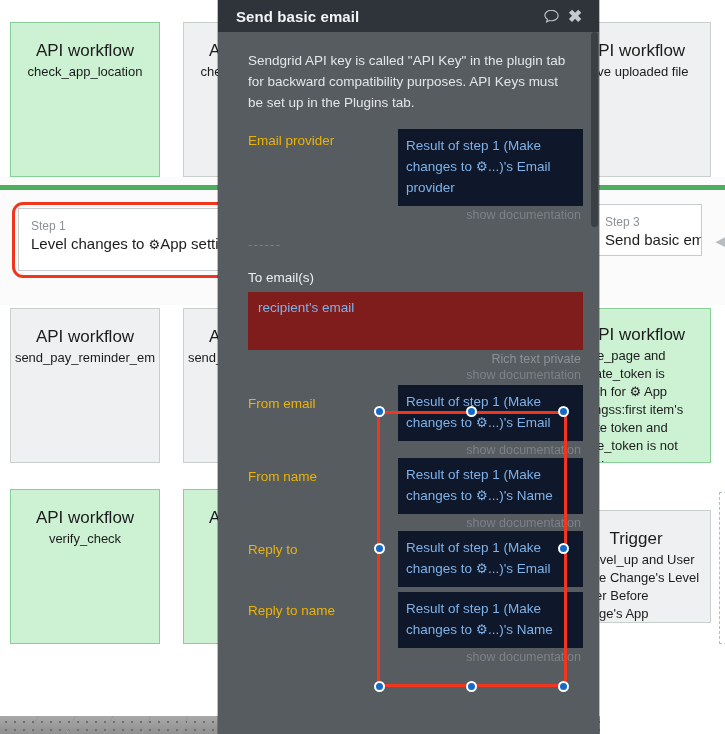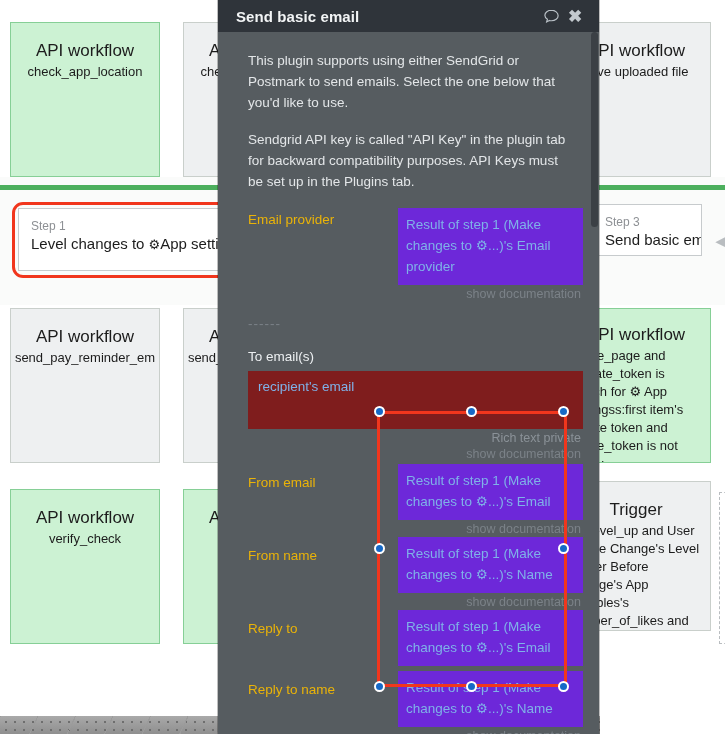--- a/index.html
+++ b/index.html
@@ -182,21 +182,21 @@
   .field-label {
     width: 150px;
     flex: 0 0 150px;
     color: #eab308;
     font-size: 13.5px;
     line-height: 19px;
     padding-top: 9px;
   }
   .field-col { flex: 1; min-width: 0; }
   .field-input {
-    background: #6d28d9;
+    background: #0f172a;
     min-height: 26px;
     padding: 6px 8px 8px 8px;
     box-sizing: border-box;
     color: #7fb2e8;
     font-size: 13.5px;
     line-height: 21px;
     cursor: text;
   }
   .field-input.tall { min-height: 58px; }
   .placeholder { color: #7fb2e8; }
@@ -318,21 +318,21 @@
     </div>
 
     <div class="wf-card green" style="left:10px; top:489px; width:150px; height:155px;">
       <div class="wf-title">API workflow</div>
       <div class="wf-sub">verify_check</div>
     </div>
     <div class="wf-card green" style="left:183px; top:489px; width:150px; height:155px;">
       <div class="wf-title">API workflow</div>
       <div class="wf-sub">verify_check</div>
     </div>
-    <div class="wf-card" style="left:561px; top:481px; width:150px; height:150px; ">
+    <div class="wf-card" style="left:561px; top:510px; width:150px; height:113px; ">
       <div class="wf-title">Trigger</div>
       <div class="wf-sub multi">on_level_up and User Before Change's Level &lt; User Before Change's App variables's number_of_likes and New's likes;</div>
     </div>
 
     <div class="dashed-box" style="left:719px; top:492px; width:60px; height:152px;"></div>
 
     <div class="bottom-texture"></div>
   </div>
 
   <div class="modal">
@@ -342,21 +342,20 @@
       <div class="hdr-icon">
         <svg width="17" height="17" viewBox="0 0 20 20" aria-hidden="true">
           <path d="M10 2.6c-4.3 0-7.8 2.6-7.8 5.9 0 1.9 1.2 3.6 3 4.7l-.9 3.2 3.3-1.7c.8.2 1.6.3 2.4.3 4.3 0 7.8-2.6 7.8-5.9S14.3 2.6 10 2.6z" fill="none" stroke="#b9c0c6" stroke-width="1.4"></path>
         </svg>
       </div>
       <div class="hdr-icon close">✖</div>
     </div>
 
     <div class="modal-body">
 
-      <p class="intro-p">This plugin supports using either SendGrid or Postmark to send emails. Select the one below that you'd like to use.</p>
       <p class="intro-p">Sendgrid API key is called "API Key" in the plugin tab for backward compatibility purposes. API Keys must be set up in the Plugins tab.</p>
 
       <div class="field-row" style="margin-top:4px;">
         <div class="field-label" style="padding-top:2px;">Email provider</div>
         <div class="field-col">
           <div class="field-input tall"> Result of step 1 (Make changes to ⚙...)'s Email provider</div>
           <div class="field-hint">
             <span class="hint-link">show documentation</span>
           </div>
         </div>

